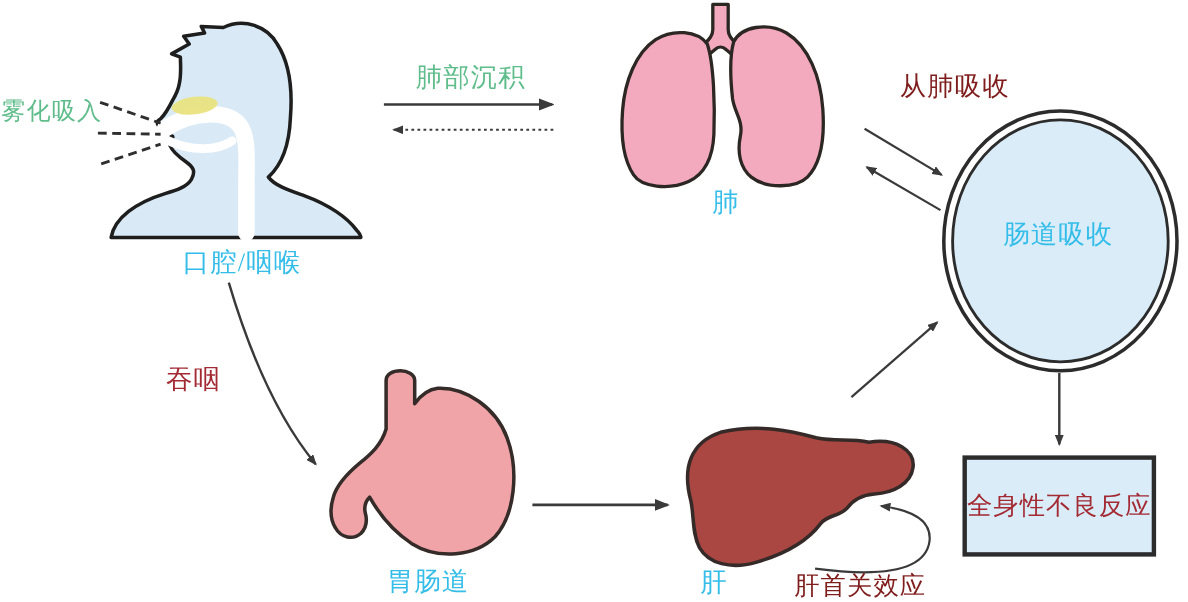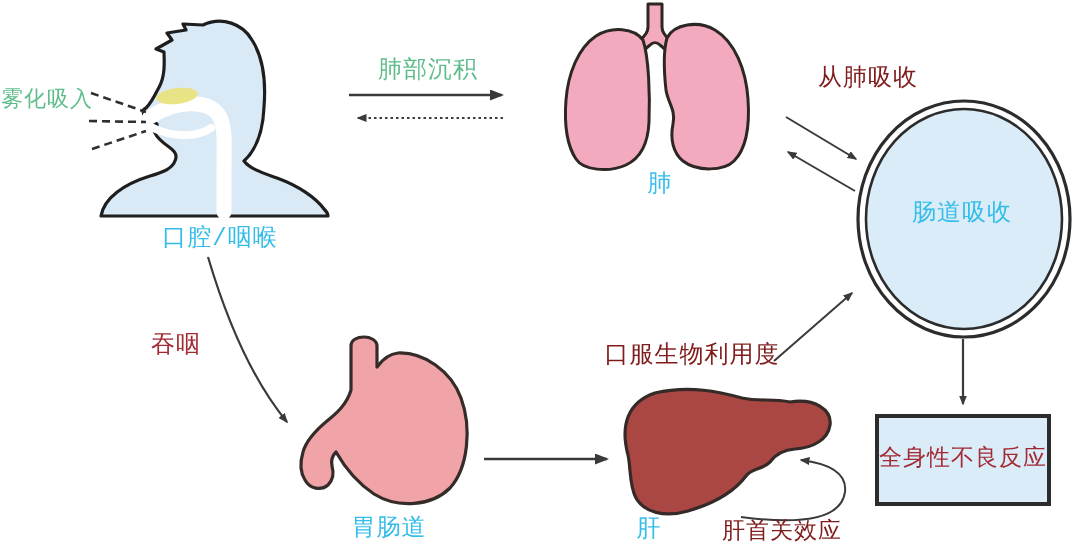--- a/index.html
+++ b/index.html
@@ -12,21 +12,20 @@
   }
   #canvas svg{position:absolute;left:0;top:0;}
   .lbl{
     position:absolute;
     white-space:nowrap;
     font-size:24px;
     letter-spacing:1px;
     transform:translateX(-50%);
     line-height:1.1;
     color:#2a2a2a;
-    font-family:Liberation Mono, monospace;
   }
   .lbl.left-anchor{transform:none;}
   .cyan{color:#35bde9;}
   .green{color:#5fbd8b;}
   .darkred{color:#a32a33;}
   .black{color:#7f1d1d;}
   .adverse-box{
     position:absolute;
     left:875px;top:414px;
     width:168px;height:84px;
@@ -159,21 +158,20 @@
 
   <div class="lbl black" style="left:868px;top:66px;">从肺吸收</div>
 
   <div class="lbl cyan" style="left:962px;top:201px;">肠道吸收</div>
 
   <div class="lbl darkred" style="left:176px;top:333px;">吞咽</div>
 
   <div class="lbl cyan" style="left:389px;top:516px;">胃肠道</div>
 
 
-  <div class="lbl black" style="left:692px;top:343px;">口服生物利用度</div>
 
   <div class="lbl cyan" style="left:649px;top:517px;">肝</div>
 
   <div class="lbl black" style="left:782px;top:520px;font-size:23px;">肝首关效应</div>
 
   <div class="adverse-box">
     <div class="lbl darkred">全身性不良反应</div>
   </div>
 
 </div>

